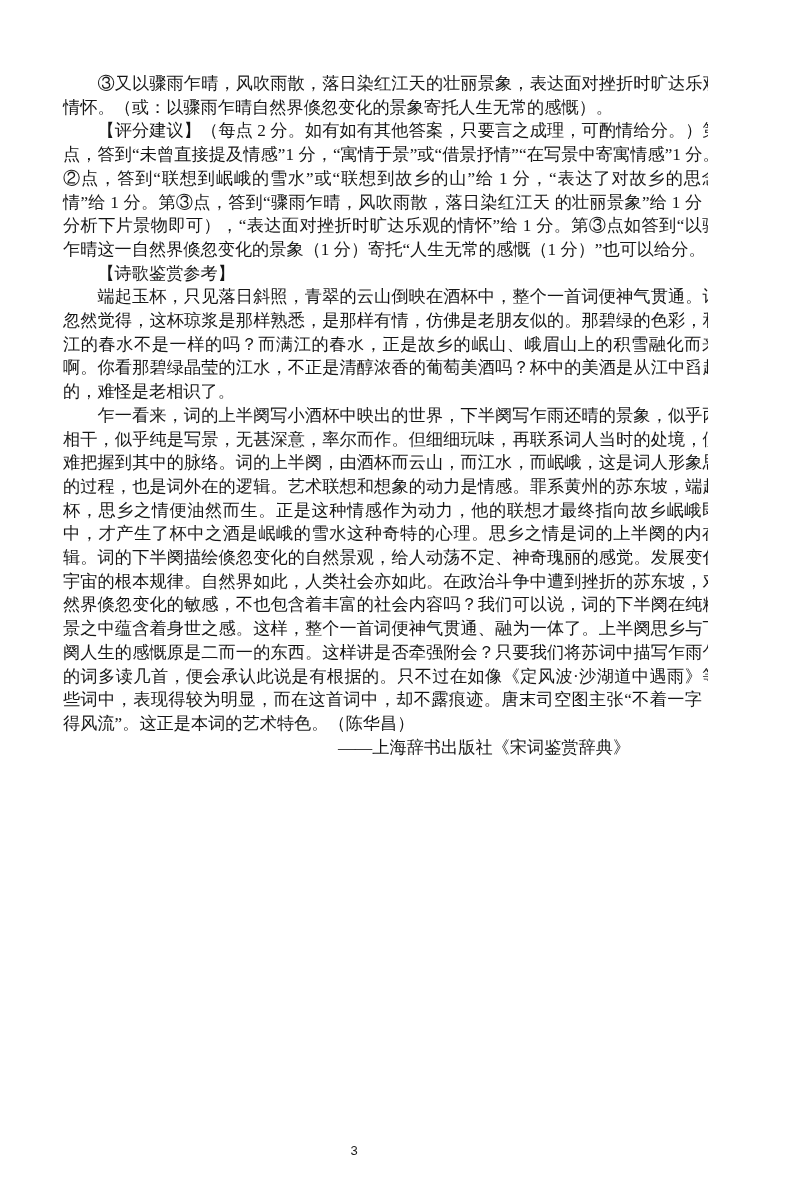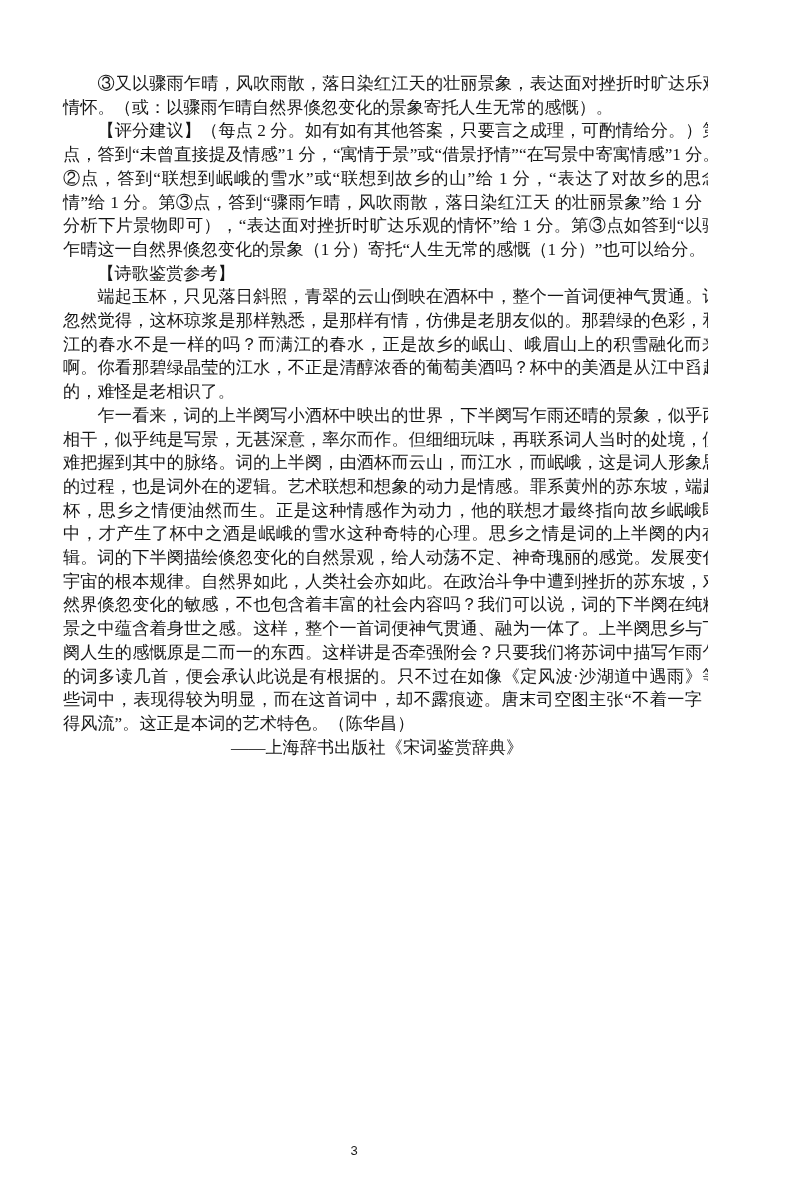--- a/index.html
+++ b/index.html
@@ -25,20 +25,21 @@
     color: #161616;
     text-align: justify;
   }
   p.para {
     margin: 0;
     padding: 0;
     text-indent: 2em;
   }
   p.attribution {
     text-indent: 0;
+    text-align: center;
     padding-left: 168px;
   }
   .page-footer {
     position: absolute;
     top: 1141px;
     left: 0;
     width: 100%;
     text-align: center;
   }
   .page-number {

